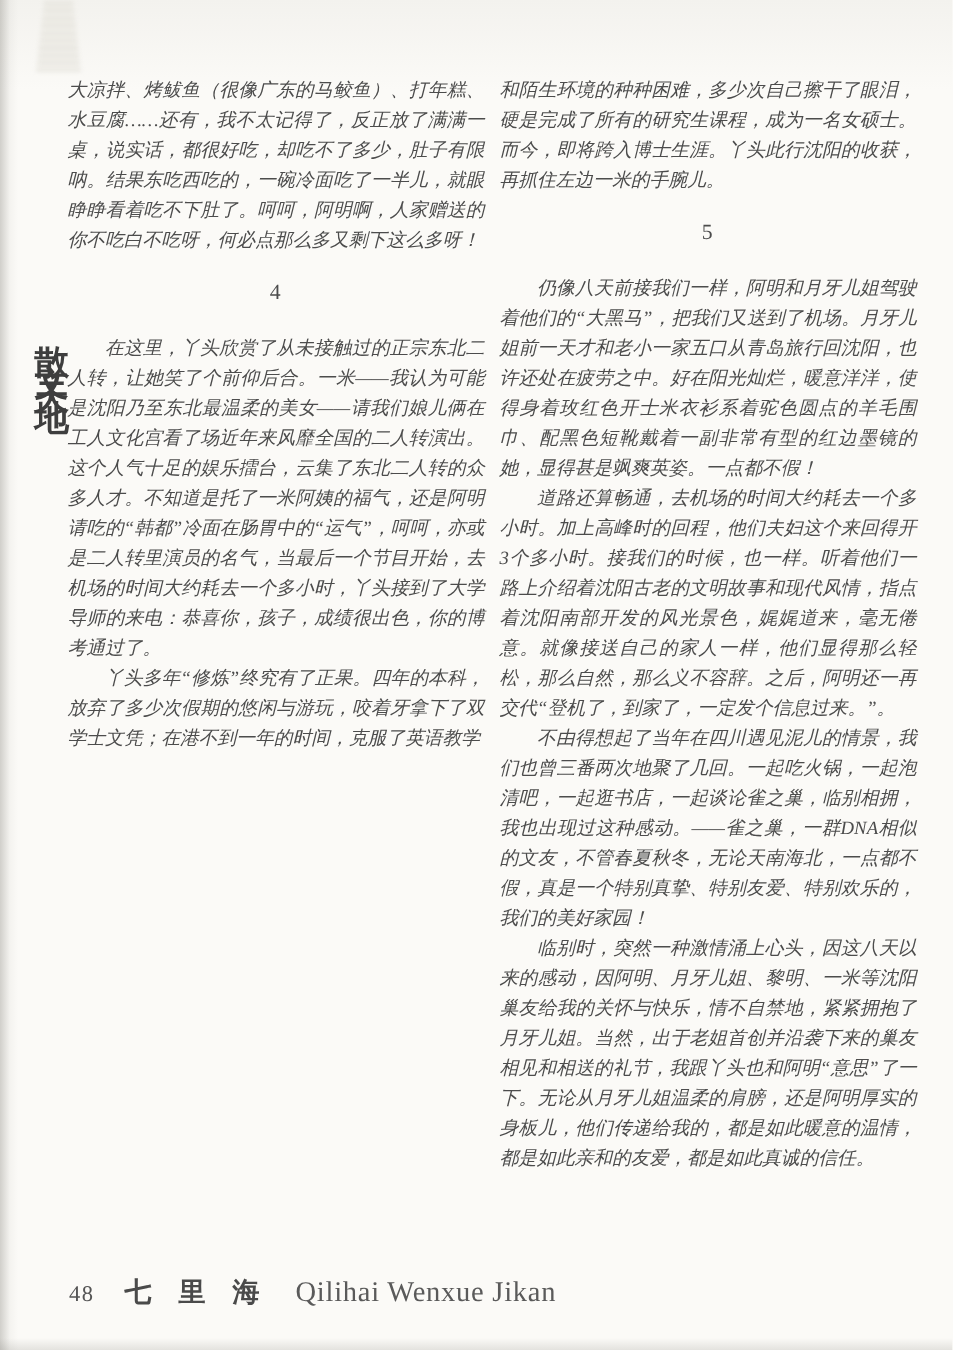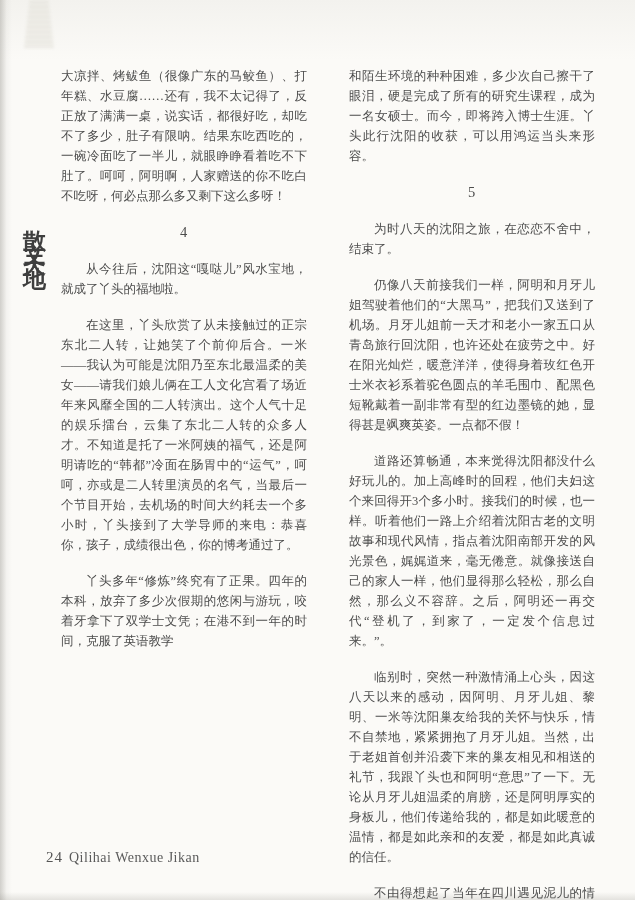--- a/index.html
+++ b/index.html
@@ -39,68 +39,67 @@
     font-size: 23px; font-weight: bold; letter-spacing: 12px;
     color: #3e3e3e;
   }
   .col {
     position: absolute; top: 50px; width: 278px;
     font-size: 12.5px; line-height: 20px;
     text-align: justify; color: #4c4c4c;
   }
   .col-left  { left: 45px; }
   .col-right { left: 333px; }
-  .para { margin: 16px; }
+  .para { margin: 0; font-style: italic; }
   .para.indent { text-indent: 2em; }
   .section-num {
     text-align: center; font-size: 14.5px; color: #4c4c4c;
     margin: 15px 0 17px 0; letter-spacing: 1px;
   }
   .footer {
     position: absolute; left: 46px; top: 849px; width: 545px;
     display: flex; align-items: baseline; white-space: nowrap;
   }
   .page-num { font-size: 15px; color: #555; letter-spacing: 1px; }
   .journal-cn {
     font-size: 18px; font-weight: bold; color: #4a4a4a;
     margin-left: 20px; letter-spacing: 18px;
   }
-  .journal-pinyin { font-size: 14px; color: #5a5a5a; margin-left: 6px; letter-spacing: 0.5px; }
+  .journal-pinyin { font-size: 19px; color: #5a5a5a; margin-left: 6px; letter-spacing: 0.5px; }
 </style>
 </head>
 <body>
 
 <div class="page">
 
   <div class="watermark">
     <div class="wm-tower"></div>
     <div class="wm-band"></div>
   </div>
 
   <div class="edge-left"></div>
   <div class="edge-bottom"></div>
 
   <div class="sidebar-title">散文天地</div>
 
   <div class="col col-left">
     <p class="para">大凉拌、烤鲅鱼（很像广东的马鲛鱼）、打年糕、水豆腐……还有，我不太记得了，反正放了满满一桌，说实话，都很好吃，却吃不了多少，肚子有限呐。结果东吃西吃的，一碗冷面吃了一半儿，就眼睁睁看着吃不下肚了。呵呵，阿明啊，人家赠送的你不吃白不吃呀，何必点那么多又剩下这么多呀！</p>
     <div class="section-num">4</div>
-    <p class="para indent">从今往后，沈阳这“嘎哒儿”风水宝地，就成了丫头的福地啦。</p>
     <p class="para indent">在这里，丫头欣赏了从未接触过的正宗东北二人转，让她笑了个前仰后合。一米——我认为可能是沈阳乃至东北最温柔的美女——请我们娘儿俩在工人文化宫看了场近年来风靡全国的二人转演出。这个人气十足的娱乐擂台，云集了东北二人转的众多人才。不知道是托了一米阿姨的福气，还是阿明请吃的“韩都”冷面在肠胃中的“运气”，呵呵，亦或是二人转里演员的名气，当最后一个节目开始，去机场的时间大约耗去一个多小时，丫头接到了大学导师的来电：恭喜你，孩子，成绩很出色，你的博考通过了。</p>
     <p class="para indent">丫头多年“修炼”终究有了正果。四年的本科，放弃了多少次假期的悠闲与游玩，咬着牙拿下了双学士文凭；在港不到一年的时间，克服了英语教学</p>
   </div>
 
   <div class="col col-right">
-    <p class="para">和陌生环境的种种困难，多少次自己擦干了眼泪，硬是完成了所有的研究生课程，成为一名女硕士。而今，即将跨入博士生涯。丫头此行沈阳的收获，可以用鸿运当头来形容。</p>
+    <p class="para">和陌生环境的种种困难，多少次自己擦干了眼泪，硬是完成了所有的研究生课程，成为一名女硕士。而今，即将跨入博士生涯。丫头此行沈阳的收获，再抓住左边一米的手腕儿。</p>
     <div class="section-num">5</div>
-    <p class="para indent">为时八天的沈阳之旅，在恋恋不舍中，结束了。</p>
     <p class="para indent">仍像八天前接我们一样，阿明和月牙儿姐驾驶着他们的“大黑马”，把我们又送到了机场。月牙儿姐前一天才和老小一家五口从青岛旅行回沈阳，也许还处在疲劳之中。好在阳光灿烂，暖意洋洋，使得身着玫红色开士米衣衫系着驼色圆点的羊毛围巾、配黑色短靴戴着一副非常有型的红边墨镜的她，显得甚是飒爽英姿。一点都不假！</p>
-    <p class="para indent">道路还算畅通，本来觉得沈阳都没什么好玩儿的。加上高峰时的回程，他们夫妇这个来回得开3个多小时。接我们的时候，也一样。听着他们一路上介绍着沈阳古老的文明故事和现代风情，指点着沈阳南部开发的风光景色，娓娓道来，毫无倦意。就像接送自己的家人一样，他们显得那么轻松，那么自然，那么义不容辞。之后，阿明还一再交代“登机了，到家了，一定发个信息过来。”。</p>
+    <p class="para indent">道路还算畅通，去机场的时间大约耗去一个多小时。加上高峰时的回程，他们夫妇这个来回得开3个多小时。接我们的时候，也一样。听着他们一路上介绍着沈阳古老的文明故事和现代风情，指点着沈阳南部开发的风光景色，娓娓道来，毫无倦意。就像接送自己的家人一样，他们显得那么轻松，那么自然，那么义不容辞。之后，阿明还一再交代“登机了，到家了，一定发个信息过来。”。</p>
+    <p class="para indent">不由得想起了当年在四川遇见泥儿的情景，我们也曾三番两次地聚了几回。一起吃火锅，一起泡清吧，一起逛书店，一起谈论雀之巢，临别相拥，我也出现过这种感动。——雀之巢，一群DNA相似的文友，不管春夏秋冬，无论天南海北，一点都不假，真是一个特别真挚、特别友爱、特别欢乐的，我们的美好家园！</p>
     <p class="para indent">临别时，突然一种激情涌上心头，因这八天以来的感动，因阿明、月牙儿姐、黎明、一米等沈阳巢友给我的关怀与快乐，情不自禁地，紧紧拥抱了月牙儿姐。当然，出于老姐首创并沿袭下来的巢友相见和相送的礼节，我跟丫头也和阿明“意思”了一下。无论从月牙儿姐温柔的肩膀，还是阿明厚实的身板儿，他们传递给我的，都是如此暖意的温情，都是如此亲和的友爱，都是如此真诚的信任。</p>
-    <p class="para indent">不由得想起了当年在四川遇见泥儿的情景，我们也曾三番两次地聚了几回。一起吃火锅，一起泡清吧，一起逛书店，一起谈论雀之巢，临别相拥，我也出现过这种感动。——雀之巢，一群DNA相似的文友，不管春夏秋冬，无论天南海北，一点都不假，真是一个特别真挚、特别友爱、特别欢乐的，我们的美好家园！</p>
   </div>
 
   <div class="footer">
-    <span class="page-num">24</span>
+    <span class="page-num">48</span>
+    <span class="journal-cn">七里海</span>
     <span class="journal-pinyin">Qilihai Wenxue Jikan</span>
   </div>
 
 </div>
 
 </body></html>

